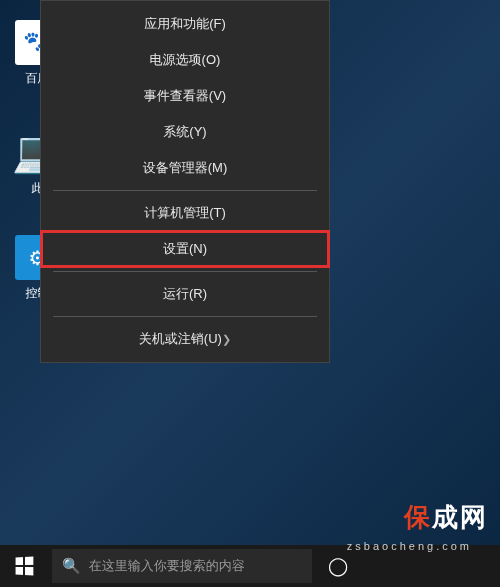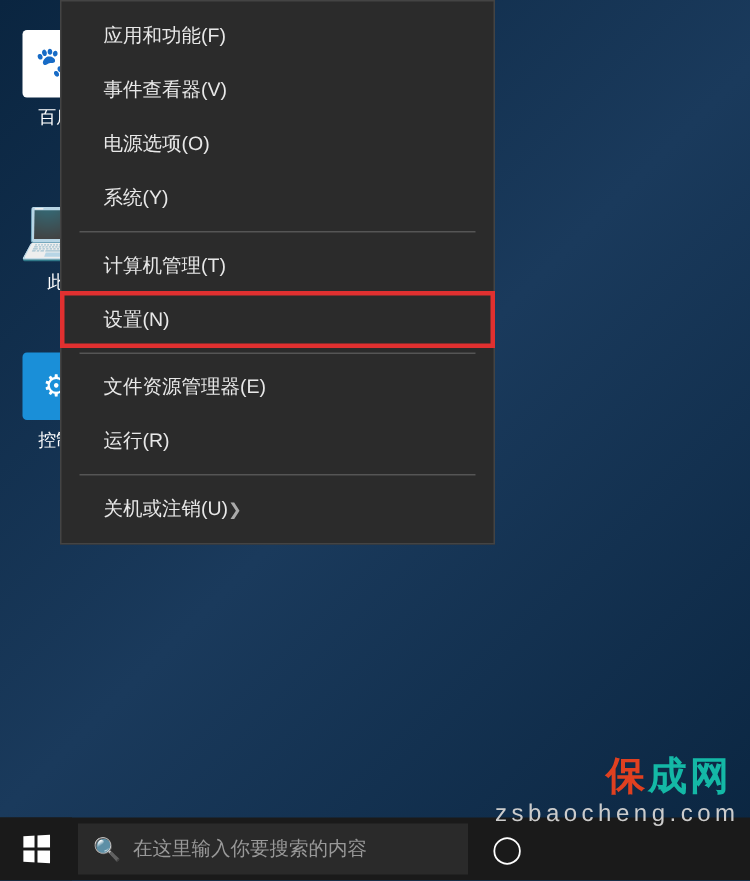--- a/index.html
+++ b/index.html
@@ -57,21 +57,21 @@
       border: 1px solid #444;
       padding: 5px 0;
       z-index: 10;
     }
     .menu-item {
       padding: 9px 28px;
       color: #e8e8e8;
       cursor: default;
       display: flex;
       align-items: center;
-      justify-content: flex-start;
+      justify-content: center;
       font-size: 13px;
     }
     .menu-separator {
       height: 1px;
       background: #555;
       margin: 4px 12px;
     }
     .highlighted {
       outline: 3px solid #e03030;
       outline-offset: -2px;
@@ -141,26 +141,26 @@
     .watermark {
       position: absolute;
       bottom: 52px;
       right: 12px;
       font-size: 26px;
       font-weight: bold;
       z-index: 20;
       letter-spacing: 2px;
     }
     .watermark .red { color: #e04020; }
-    .watermark .white { color: #14b8a6; }
+    .watermark .white { color: #ffffff; }
     .watermark-sub {
       position: absolute;
       bottom: 35px;
-      right: 7px;
-      font-size: 16px;
+      right: 28px;
+      font-size: 11px;
       color: #ccc;
       letter-spacing: 3px;
       z-index: 20;
     }
   </style>
 </head>
 <body>
 
 <div class="desktop">
   <div class="desktop-icon icon-1">
@@ -175,43 +175,43 @@
     <div class="icon-box">⚙</div>
     <div>控制</div>
   </div>
 </div>
 
 <div class="context-menu">
   <div class="menu-item">
       <span>应用和功能(F)</span>
     </div>
   <div class="menu-item">
+      <span>电源选项(O)</span>
+    </div>
+  <div class="menu-item">
       <span>事件查看器(V)</span>
     </div>
   <div class="menu-item">
-      <span>电源选项(O)</span>
-    </div>
-  <div class="menu-item">
       <span>系统(Y)</span>
+    </div>
+  <div class="menu-item">
+      <span>设备管理器(M)</span>
     </div>
 
   <div class="menu-separator"></div>
 
   <div class="menu-item">
       <span>计算机管理(T)</span>
     </div>
   <div class="menu-item highlighted">
       <span>设置(N)</span>
     </div>
 
   <div class="menu-separator"></div>
 
-  <div class="menu-item">
-      <span>文件资源管理器(E)</span>
-    </div>
   <div class="menu-item">
       <span>运行(R)</span>
     </div>
 
   <div class="menu-separator"></div>
 
   <div class="menu-item">
     <span>关机或注销(U)</span>
     <span class="submenu-arrow">❯</span>
   </div>

